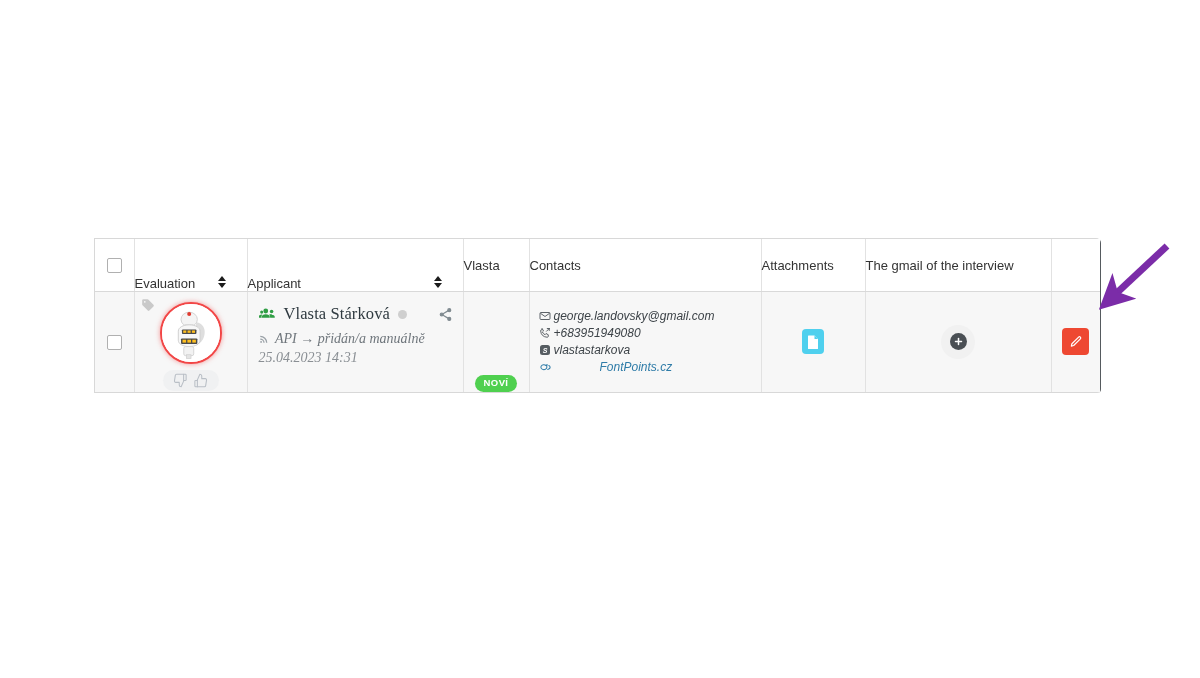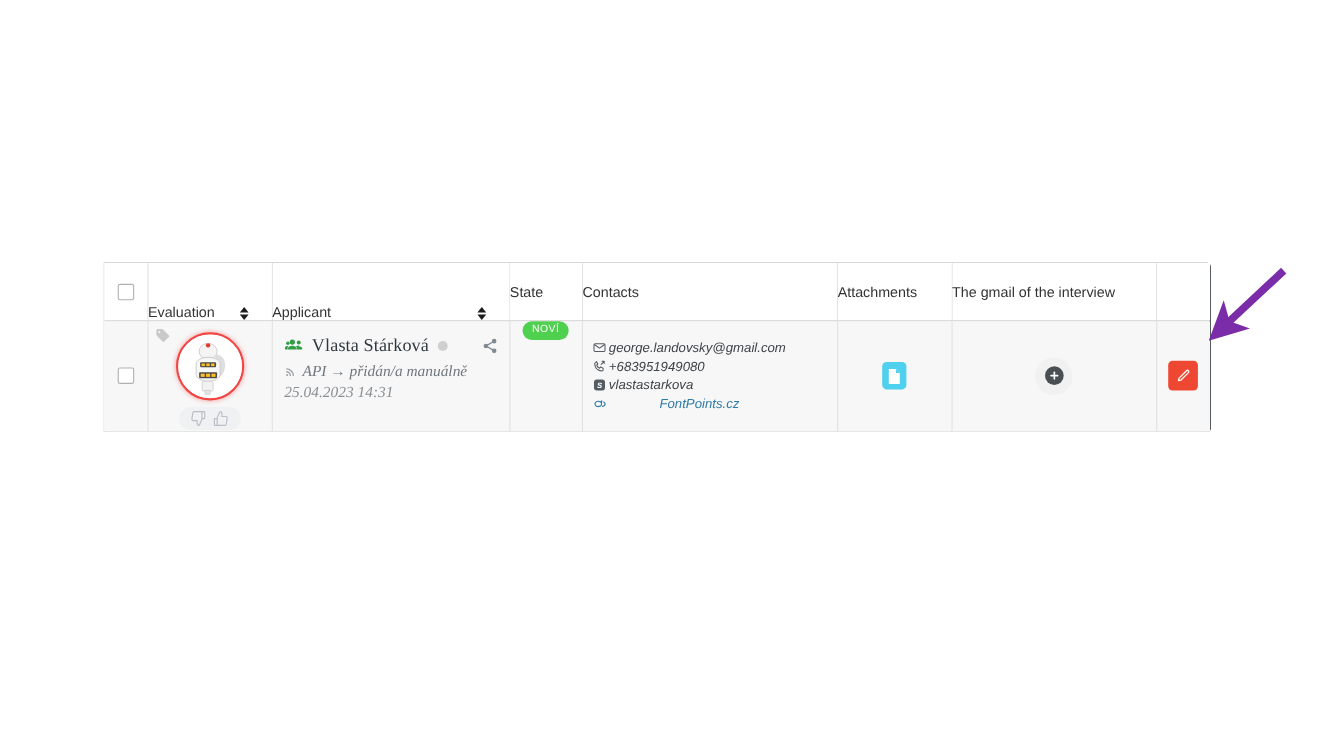--- a/index.html
+++ b/index.html
@@ -58,21 +58,21 @@
     font-size: 13px;
     color: #333333;
     text-align: left;
     padding-left: 9px;
     position: relative;
     box-sizing: border-box;
   }
 
   .th-inner {
     display: flex;
-    align-items: flex-end;
+    align-items: flex-start;
     justify-content: space-between;
     padding-right: 20px;
     margin-top: 37px;
   }
 
   .sort-icon {
     display: inline-block;
     width: 9px;
     line-height: 0;
     flex: none;
@@ -200,22 +200,23 @@
   }
   .appl-meta .src {
     font-style: italic;
     color: #6f767c;
   }
   .rss-ico { color:#9aa1a7; margin-right:3px; }
   .appl-date { font-style: italic; color:#8a8f94; }
 
   
   .state-cell {
-    display: flex; align-items: flex-start; justify-content: center;
+    display: flex; align-items: flex-end; justify-content: center;
     height: 100%;
+    font-weight: bold;
   }
   .badge-new {
     background: #4fd04f;
     color: #ffffff;
     font-size: 9.5px;
     letter-spacing: .4px;
     border-radius: 9px;
     padding: 3px 9px 4px;
     line-height: 1;
     display: inline-block;
@@ -307,21 +308,21 @@
           <th class="c-appl">
             <div class="th-inner">
               <span>Applicant</span>
               <span class="sort-icon">
                 <span class="up"></span>
                   <span class="dn"></span>
               </span>
             </div>
           </th>
           <th class="c-state">
-            <span>State</span>
+            <span>Vlasta</span>
           </th>
           <th class="c-cont">
             <span>Contacts</span>
           </th>
           <th class="c-att">
             <span>Attachments</span>
           </th>
           <th class="c-term">
             <span>The gmail of the interview</span>
           </th>

